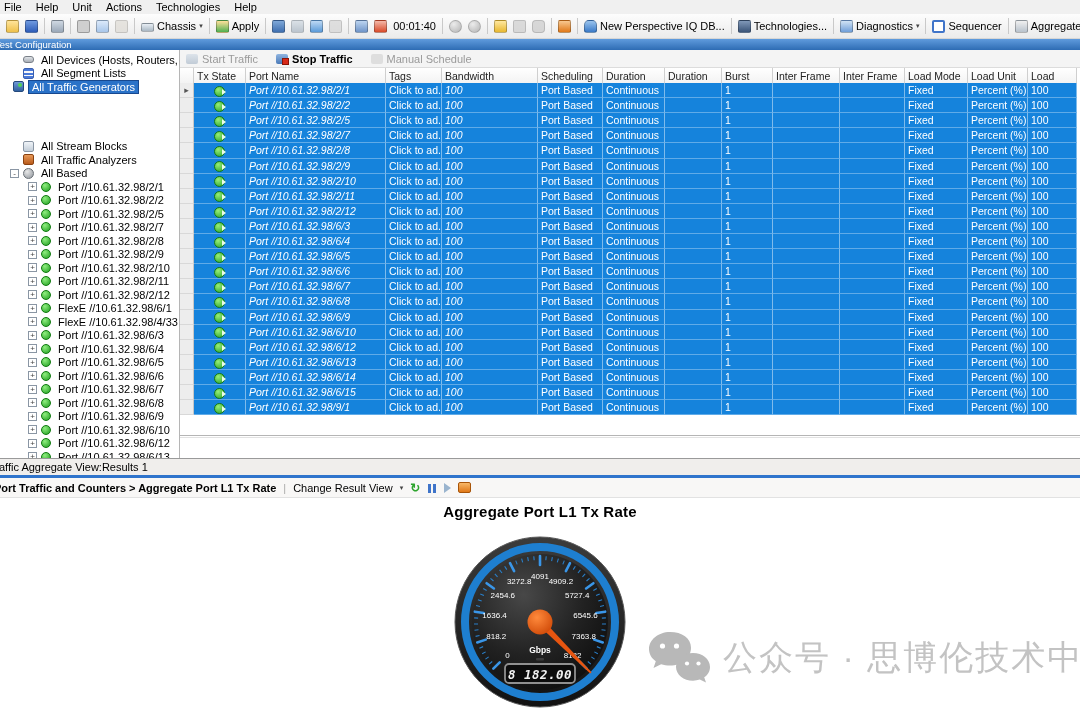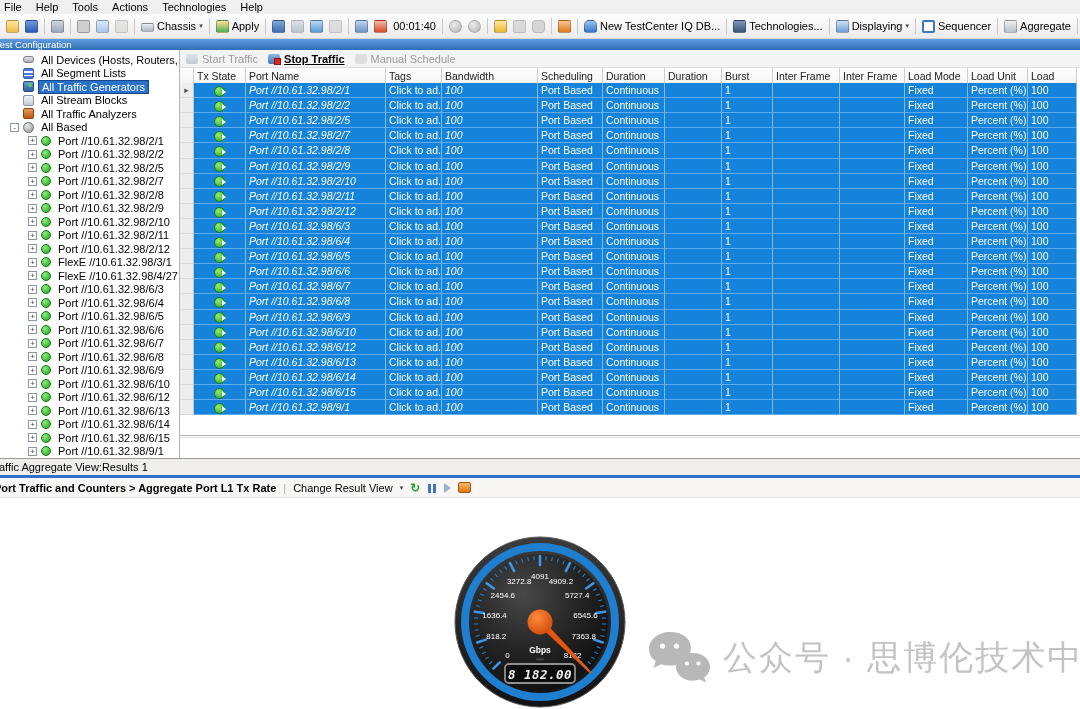--- a/index.html
+++ b/index.html
@@ -64,24 +64,24 @@
   .stream-blocks-icon { background:linear-gradient(#f0f4f8,#c2cdd8); border:1px solid #8a96a4; }
   .traffic-analyzers-icon { background:linear-gradient(#e89a5a,#b85a1a); border:1px solid #8a4210; }
   .ports-group-icon { border-radius:50%; background:radial-gradient(circle at 35% 30%,#e8e8e8,#8f959c); border:1px solid #6a7076; }
   .port-online-icon { width:10px; height:10px; flex-basis:10px; border-radius:50%;
                       background:radial-gradient(circle at 35% 30%,#8fee7f,#1f9e1f); border:1px solid #0e7a0e; }
   .tree-label { padding:0 3px; }
   .tree-item.sel .tree-label { background:#2a72c8; color:#fff; border:1px solid #17488f; }
 
   
   .table-panel { flex:1; display:flex; flex-direction:column; background:#fff; overflow:hidden; }
-  .traffic-toolbar { height:18px; background:#f4f4f4; border-bottom:1px solid #dcdcdc; display:flex; align-items:center; padding-left:6px; gap:10px; }
+  .traffic-toolbar { height:18px; background:#f4f4f4; border-bottom:1px solid #dcdcdc; display:flex; align-items:center; padding-left:6px; gap:18px; }
   .tt-item { display:flex; align-items:center; gap:4px; }
   .tt-item.off { color:#9a9a9a; }
-  .tt-item.on { color:#000; font-weight:bold;text-decoration:underline; }
+  .tt-item.on { color:#000; font-weight:bold; }
   .tt-ico { width:12px; height:10px; border-radius:2px; }
   .start-traffic-icon { background:linear-gradient(#cdd8e4,#9fb0c2); opacity:.6; }
   .stop-traffic-icon { background:linear-gradient(#8fb4e0,#4a7ab8); position:relative; }
   .stop-traffic-icon::after { content:""; position:absolute; right:-1px; bottom:-1px; width:5px; height:5px; background:#d82a1a; border:1px solid #8a1408; }
   .manual-schedule-icon { background:#cfcfcf; opacity:.6; }
 
   .grid-wrap { height:361px; overflow:hidden; }
   .tbl { display:grid; grid-template-columns:14px 52px 140px 56px 96px 65px 62px 57px 51px 67px 65px 63px 60px 49px;
          grid-auto-rows:15.1px; width:1057px; }
   .hcell { background:linear-gradient(#ffffff,#e9e9e9); border-right:1px solid #cfcfcf; border-bottom:1px solid #b2b2b2;
@@ -126,21 +126,21 @@
   .wm-text { font-size:34px; letter-spacing:2px; font-family:"Liberation Sans",sans-serif; white-space:nowrap; }
 </style>
 </head>
 <body>
 
 <div class="app">
 
   <div class="menubar">
       <span class="mitem">File</span>
       <span class="mitem">Help</span>
-      <span class="mitem">Tools</span>
+      <span class="mitem">Unit</span>
       <span class="mitem">Actions</span>
       <span class="mitem">Technologies</span>
       <span class="mitem">Help</span>
     </div>
 
   <div class="toolbar">
       <div class="tb-item">
         <span class="icon open-icon"></span>
       </div>
       <div class="tb-item">
@@ -211,31 +211,31 @@
       <div class="tb-item">
         <span class="icon lock-icon"></span>
       </div>
       <div class="tb-sep"></div>
       <div class="tb-item">
         <span class="icon capture-icon"></span>
       </div>
       <div class="tb-sep"></div>
       <div class="tb-item">
         <span class="icon database-icon"></span>
-        <span>New TestCenter IQ DB...</span>
+        <span>New Perspective IQ DB...</span>
       </div>
       <div class="tb-sep"></div>
       <div class="tb-item">
         <span class="icon technologies-icon"></span>
         <span>Technologies...</span>
       </div>
       <div class="tb-sep"></div>
       <div class="tb-item">
         <span class="icon perspective-icon"></span>
-        <span>Displaying</span>
+        <span>Diagnostics</span>
         <span class="tb-caret">▾</span>
       </div>
       <div class="tb-sep"></div>
       <div class="tb-item">
         <span class="icon sequencer-icon"></span>
         <span>Sequencer</span>
       </div>
       <div class="tb-sep"></div>
       <div class="tb-item">
         <span class="icon reporter-icon"></span>
@@ -254,26 +254,26 @@
         <div class="tree-item" style="padding-left: 10px;">
           <span class="expander none"></span>
           <span class="tree-ico devices-icon"></span>
           <span class="tree-label">All Devices (Hosts, Routers, ...)</span>
         </div>
         <div class="tree-item" style="padding-left: 10px;">
           <span class="expander none"></span>
           <span class="tree-ico segment-lists-icon"></span>
           <span class="tree-label">All Segment Lists</span>
         </div>
-        <div class="tree-item sel" style="padding-left: 10px; text-align: center;">
+        <div class="tree-item sel" style=" text-align: center;">
           <span class="expander none"></span>
           <span class="tree-ico traffic-generators-icon"></span>
           <span class="tree-label">All Traffic Generators</span>
         </div>
-        <div class="tree-item" style="padding-left: 10px;">
+        <div class="tree-item" style="padding-left: 10px; margin-top: 46px;">
           <span class="expander none"></span>
           <span class="tree-ico stream-blocks-icon"></span>
           <span class="tree-label">All Stream Blocks</span>
         </div>
         <div class="tree-item" style="padding-left: 10px;">
           <span class="expander none"></span>
           <span class="tree-ico traffic-analyzers-icon"></span>
           <span class="tree-label">All Traffic Analyzers</span>
         </div>
         <div class="tree-item" style="padding-left: 10px;">
@@ -322,26 +322,26 @@
           <span class="tree-label">Port //10.61.32.98/2/11</span>
         </div>
         <div class="tree-item" style="padding-left: 28px;">
           <span class="expander">+</span>
           <span class="tree-ico port-online-icon"></span>
           <span class="tree-label">Port //10.61.32.98/2/12</span>
         </div>
         <div class="tree-item" style="padding-left: 28px;">
           <span class="expander">+</span>
           <span class="tree-ico port-online-icon"></span>
-          <span class="tree-label">FlexE //10.61.32.98/3/1</span>
-        </div>
-        <div class="tree-item" style="padding-left: 28px;">
-          <span class="expander">+</span>
-          <span class="tree-ico port-online-icon"></span>
-          <span class="tree-label">FlexE //10.61.32.98/4/27</span>
+          <span class="tree-label">FlexE //10.61.32.98/6/1</span>
+        </div>
+        <div class="tree-item" style="padding-left: 28px;">
+          <span class="expander">+</span>
+          <span class="tree-ico port-online-icon"></span>
+          <span class="tree-label">FlexE //10.61.32.98/4/33</span>
         </div>
         <div class="tree-item" style="padding-left: 28px;">
           <span class="expander">+</span>
           <span class="tree-ico port-online-icon"></span>
           <span class="tree-label">Port //10.61.32.98/6/3</span>
         </div>
         <div class="tree-item" style="padding-left: 28px;">
           <span class="expander">+</span>
           <span class="tree-ico port-online-icon"></span>
           <span class="tree-label">Port //10.61.32.98/6/4</span>
@@ -759,20 +759,21 @@
     <span class="rt-sep">|</span>
     <span>Change Result View</span>
     <span class="rt-caret">▾</span>
     <span class="refresh-icon">↻</span>
     <span class="pause-icon"></span>
     <span class="play-icon"></span>
     <span class="export-icon"></span>
   </div>
 
   <div class="chart-area">
+    <div class="chart-title">Aggregate Port L1 Tx Rate</div>
 
     <div class="gauge-holder">
       <svg id="gauge-svg" width="172" height="172" viewBox="0 0 172 172">
         <defs>
           <radialGradient id="faceG" cx="38%" cy="30%" r="80%">
             <stop offset="0" stop-color="#484848"></stop>
             <stop offset="0.55" stop-color="#222222"></stop>
             <stop offset="1" stop-color="#0c0c0c"></stop>
           </radialGradient>
           <radialGradient id="hubG" cx="38%" cy="32%" r="75%">

